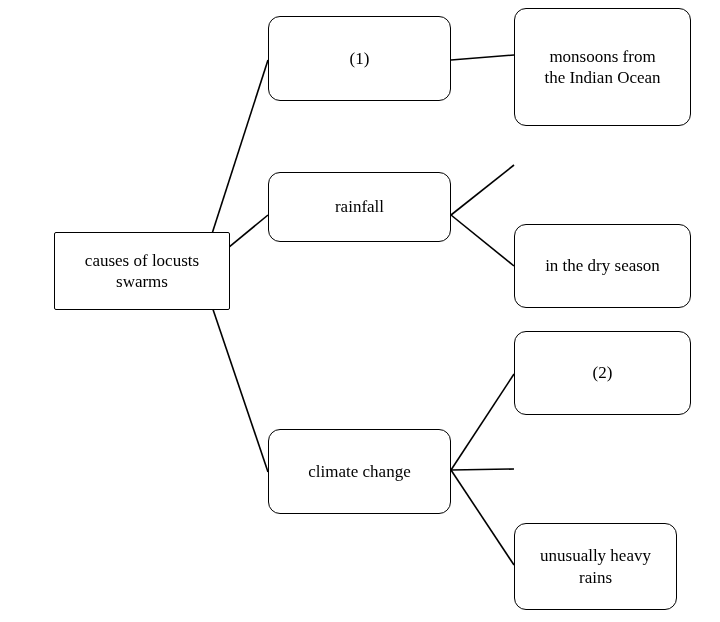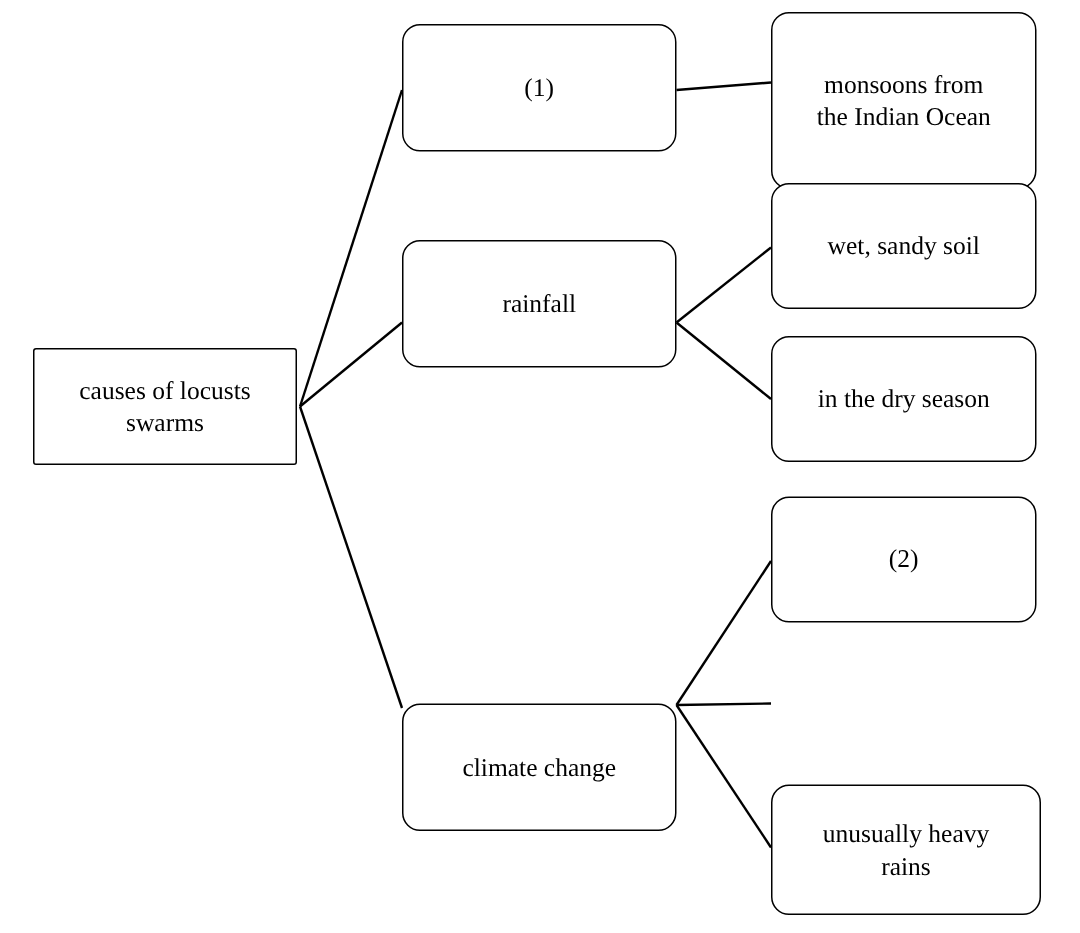--- a/index.html
+++ b/index.html
@@ -28,20 +28,21 @@
     font-size: 17px;
     line-height: 1.25;
     padding: 2px 6px;
     z-index: 2;
   }
   .node.rounded {
     border-radius: 12px;
   }
   .node.square {
     border-radius: 2px;
+    margin-left: 32px;
   }
   .node span {
     display: block;
     white-space: pre-line;
   }
   svg.links {
     position: absolute;
     left: 0;
     top: 0;
     width: 720px;
@@ -72,44 +73,41 @@
 
   <div class="node square" style="left:22px; top:232px; width:176px; height:78px;">
     <span>causes of locusts
 swarms</span>
   </div>
 
   <div class="node rounded" style="left:268px; top:16px; width:183px; height:85px;">
     <span>(1)</span>
   </div>
 
-  <div class="node rounded" style="left:268px; top:160px; width:183px; height:85px;">
+  <div class="node rounded" style="left:268px; top:172px; width:183px; height:70px;">
     <span>rainfall</span>
   </div>
 
-  <div class="node rounded" style="left:268px; top:429px; width:183px; height:85px;margin-top:40px;">
+  <div class="node rounded" style="left:268px; top:429px; width:183px; height:85px;">
     <span>climate change</span>
   </div>
 
   <div class="node rounded" style="left:514px; top:8px; width:177px; height:118px;">
     <span>monsoons from
 the Indian Ocean</span>
   </div>
 
-  <div class="node rounded" style="left:514px; top:122px; width:177px; height:84px;">
-    <span>wet, sandy soil</span>
-  </div>
 
   <div class="node rounded" style="left:514px; top:224px; width:177px; height:84px;justify-content:center;">
     <span>in the dry season</span>
   </div>
 
   <div class="node rounded" style="left:514px; top:331px; width:177px; height:84px;">
     <span>(2)</span>
   </div>
 
 
-  <div class="node rounded" style="left:514px; top:523px; width:180px; height:87px;">
+  <div class="node rounded" style="left:514px; top:523px; width:163px; height:87px;">
     <span>unusually heavy
 rains</span>
   </div>
 
 </div>
 
 </body></html>

